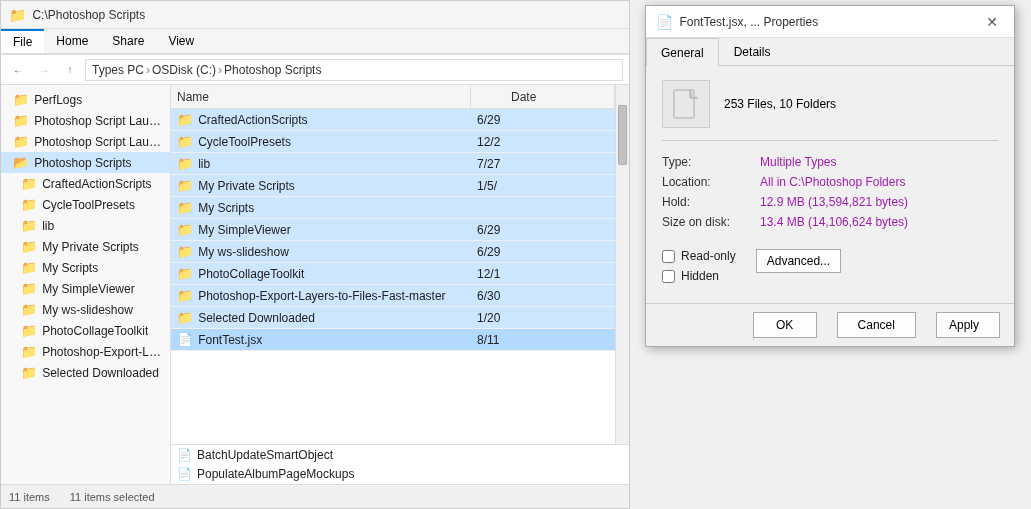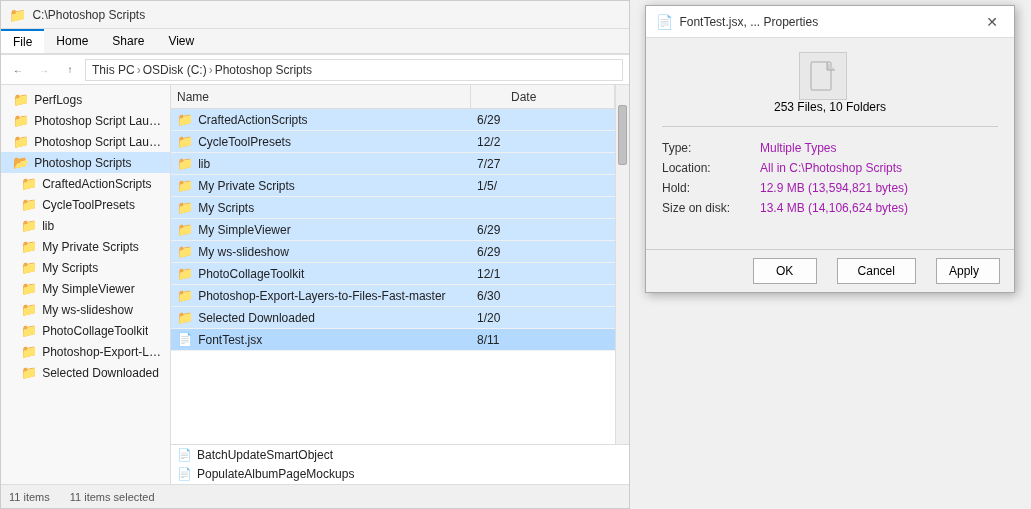--- a/index.html
+++ b/index.html
@@ -191,21 +191,20 @@
     }
 
     .dialog-content { padding: 14px 16px; flex: 1; }
 
     .file-info-row {
       display: flex;
       align-items: center;
       margin-bottom: 14px;
       padding-bottom: 12px;
       border-bottom: 1px solid #ccc;
-      flex-direction: column;
     }
     .big-file-icon {
       width: 48px; height: 48px;
       border: 1px solid #ccc;
       background: #e8e8e8;
       display: flex; align-items: center; justify-content: center;
       font-size: 28px;
       color: #777;
       margin-right: 14px;
     }
@@ -297,21 +296,21 @@
       <button class="ribbon-tab">Share</button>
       <button class="ribbon-tab">View</button>
     </div>
   </div>
 
   <div class="address-bar">
     <button class="nav-btn">←</button>
     <button class="nav-btn" disabled="">→</button>
     <button class="nav-btn">↑</button>
     <div class="breadcrumb">
-      <span>This PC</span>
+      <span>Types PC</span>
       <span class="breadcrumb-sep"> › </span>
       <span>OSDisk (C:)</span>
       <span class="breadcrumb-sep"> › </span>
       <span>Photoshop Scripts</span>
     </div>
   </div>
 
   <div class="explorer-body">
 
     <div class="sidebar">
@@ -487,48 +486,67 @@
   <div class="dialog">
 
     <div class="dialog-titlebar">
       <div class="dialog-title-left">
         <span class="dialog-title-icon">📄</span>
         <span>FontTest.jsx, ... Properties</span>
       </div>
       <button class="dialog-close-btn">✕</button>
     </div>
 
+    <div class="dialog-tabs">
+      <button class="dialog-tab active">General</button>
+      <button class="dialog-tab">Details</button>
+    </div>
 
     <div class="dialog-content">
 
       <div class="file-info-row">
         <div class="big-file-icon">
           <svg width="32" height="32" viewBox="0 0 32 32" fill="none">
             <rect x="4" y="2" width="20" height="28" rx="1" fill="#e8e8e8" stroke="#aaa" stroke-width="1"></rect>
             <path d="M20 2 L28 10 L28 30 L4 30 L4 2 Z" fill="none"></path>
             <path d="M20 2 L20 10 L28 10" fill="#d0d0d0" stroke="#aaa" stroke-width="1"></path>
           </svg>
         </div>
         <span>253 Files, 10 Folders</span>
       </div>
 
       <div class="props-grid">
         <span class="prop-label">Type:</span>
         <span class="prop-value">Multiple Types</span>
 
         <span class="prop-label">Location:</span>
-        <span class="prop-value">All in C:\Photoshop Scripts</span>
+        <span class="prop-value">All in C:\Photoshop Folders</span>
 
         <span class="prop-label">Hold:</span>
         <span class="prop-value">12.9 MB (13,594,821 bytes)</span>
 
         <span class="prop-label">Size on disk:</span>
         <span class="prop-value">13.4 MB (14,106,624 bytes)</span>
       </div>
 
+      <div class="attrs-section">
+        <div class="attrs-controls">
+          <div style="display:flex;flex-direction:column;">
+            <div class="checkbox-row">
+              <input type="checkbox" id="readonly" style="">
+              <label for="readonly">Read-only</label>
+            </div>
+            <div class="checkbox-row">
+              <input type="checkbox" id="hidden" style="">
+              <label for="hidden">Hidden</label>
+            </div>
+          </div>
+          <button class="advanced-btn">Advanced...</button>
+        </div>
+      </div>
     </div>
 
     <div class="dialog-footer">
       <button class="footer-btn">OK</button>
       <button class="footer-btn">Cancel</button>
       <button class="footer-btn apply-btn">Apply</button>
     </div>
   </div>
 </div>
 

